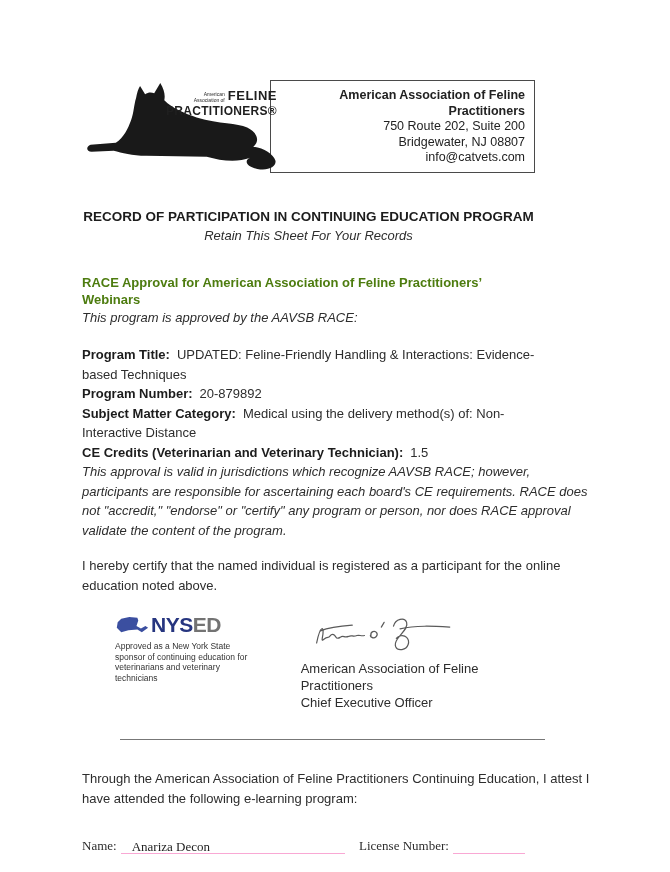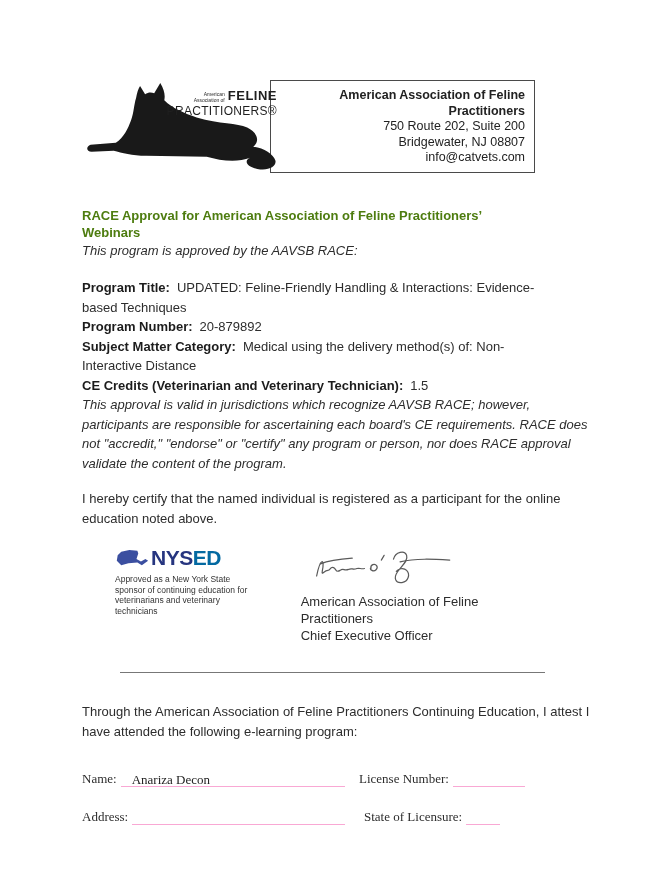--- a/index.html
+++ b/index.html
@@ -9,21 +9,21 @@
     font-family:"Liberation Sans", sans-serif;color:#2d2d2d;font-size:13px;
   }
   
   .header{display:flex;justify-content:space-between;align-items:flex-start;height:96px;}
   .logo{position:relative;width:200px;height:96px;}
   .logo svg{position:absolute;left:0;top:0;}
   .logo-text{position:absolute;left:80px;top:8px;width:115px;color:#1f1f1f;}
   .logo-row1{display:flex;justify-content:flex-end;align-items:flex-end;gap:3px;}
   .logo-tiny{font-size:5px;line-height:5.5px;text-align:right;color:#2a2a2a;}
   .logo-feline{font-size:13px;font-weight:bold;letter-spacing:0.5px;}
-  .logo-pract{font-size:12px;font-weight:normal;text-align:right;letter-spacing:0.3px;margin-top:1px;}
+  .logo-pract{font-size:12px;font-weight:bold;text-align:right;letter-spacing:0.3px;margin-top:1px;}
   .addr-box{
     border:1.5px solid #4a4a4a;box-sizing:border-box;width:281px;min-height:91px;
     padding:7px 9px 6px 9px;text-align:right;font-size:12.5px;line-height:15.5px;color:#222;
   }
   .addr-org{font-weight:bold;}
   
   .title-block{text-align:center;margin-top:33px;}
   .doc-title{font-weight:bold;font-size:13.5px;color:#1c1c1c;}
   .doc-subtitle{font-style:italic;font-size:13px;margin-top:4px;}
   .race-block{margin-top:31px;line-height:17px;}
@@ -84,20 +84,24 @@
     </div>
 
     <div class="addr-box">
       <div class="addr-org">American Association of Feline Practitioners</div>
       <div>750 Route 202, Suite 200</div>
       <div>Bridgewater, NJ  08807</div>
       <div>info@catvets.com</div>
     </div>
   </div>
 
+  <div class="title-block">
+    <div class="doc-title">RECORD OF PARTICIPATION IN CONTINUING EDUCATION PROGRAM</div>
+    <div class="doc-subtitle">Retain This Sheet For Your Records</div>
+  </div>
 
   <div class="race-block">
     <div class="race-head">RACE Approval for American Association of Feline Practitioners’ Webinars</div>
     <div class="race-sub">This program is approved by the AAVSB RACE:</div>
   </div>
 
   <div class="program">
     <div>
       <span class="p-label">Program Title:</span><span class="p-val">UPDATED: Feline-Friendly Handling &amp; Interactions: Evidence-based Techniques</span>
     </div>
@@ -114,21 +118,21 @@
 
   <div class="disclaimer">This approval is valid in jurisdictions which recognize AAVSB RACE; however, participants are responsible for ascertaining each board's CE requirements. RACE does not "accredit," "endorse" or "certify" any program or person, nor does RACE approval validate the content of the program.</div>
   <div class="certify">I hereby certify that the named individual is registered as a participant for the online education noted above.</div>
 
   <div class="sig-row">
     <div class="nysed">
       <div class="nysed-top">
         <svg width="34" height="20" viewBox="0 0 38 22">
           <path fill="#3b4fa0" d="M2,14 L3,8 L7,4 L16,2 L25,3 L26,6 L24,12 L29,15 L34,12 L37,14 L30,19 L25,16 L15,17 L7,19 Z"></path>
         </svg>
-        <div class="nysed-word"><span style="color:#26357f">NYS</span><span style="color:#0369a1">ED</span></div>
+        <div class="nysed-word"><span style="color:#26357f">NYS</span><span style="color:#737373">ED</span></div>
       </div>
       <div class="nysed-caption">
         <div>Approved as a New York State</div>
         <div>sponsor of continuing education for</div>
         <div>veterinarians and veterinary technicians</div>
       </div>
     </div>
 
     <div class="signatory">
       <svg class="sig-img" width="150" height="45" viewBox="0 0 160 48">

